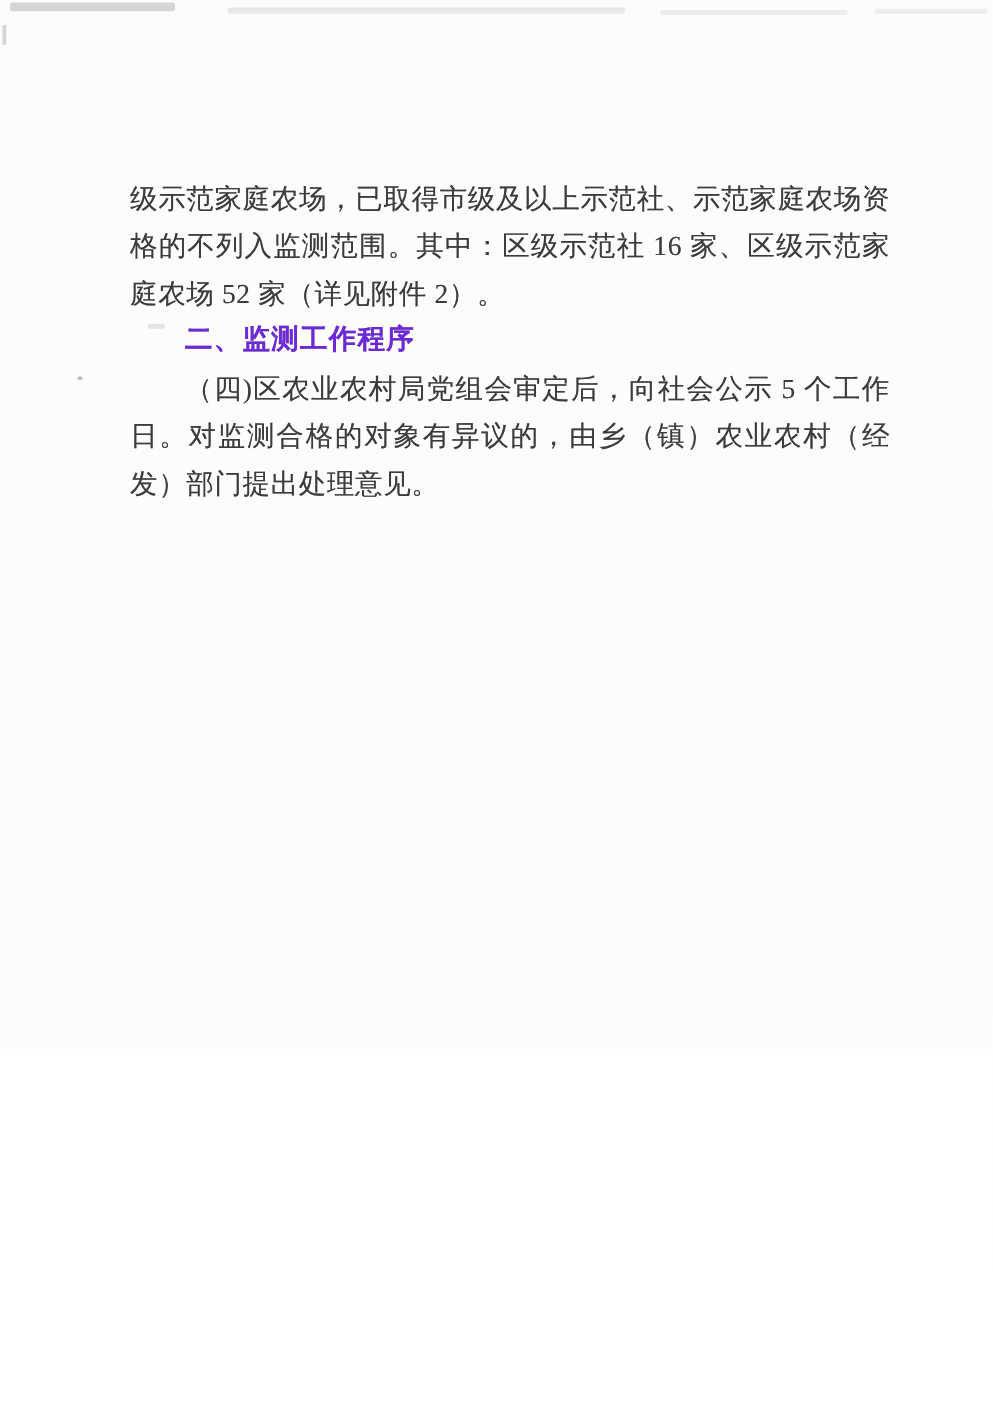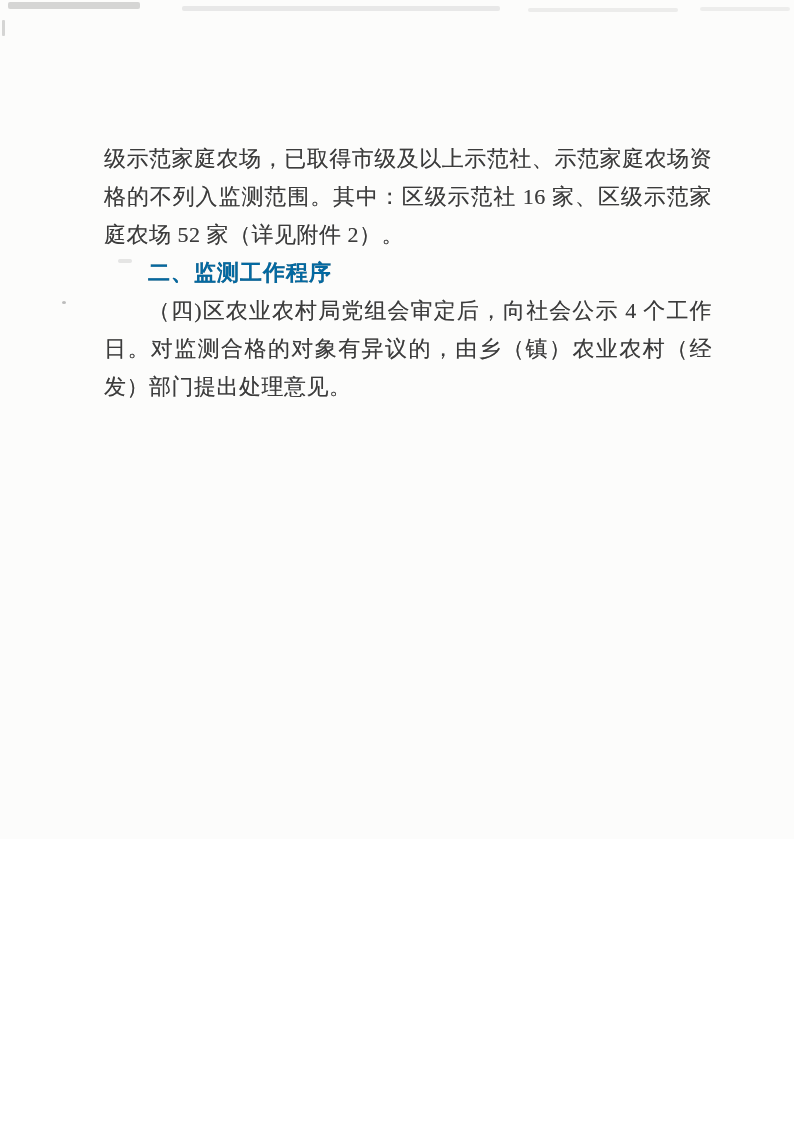--- a/index.html
+++ b/index.html
@@ -28,23 +28,23 @@
     color: #3c3c3c;
     text-align: justify;
     text-align-last: left;
     letter-spacing: 0.5px;
     text-shadow: 0 0 0.4px rgba(60,60,60,0.55);
   }
   .para.indent {
     text-indent: 2em;
   }
   .para.heading {
-    font-family: Liberation Serif, serif;
+    font-family: Liberation Mono, monospace;
     font-weight: 700;
-    color: #0369a1;
+    color: #6d28d9;
     letter-spacing: 1px;
   }
   .page-number {
     position: absolute;
     left: 106px;
     top: 1006px;
     font-size: 17px;
     line-height: 28px;
     color: #474747;
     letter-spacing: 3px;
@@ -73,20 +73,20 @@
   <div class="artifact art-top-2"></div>
   <div class="artifact art-top-3"></div>
   <div class="artifact art-top-4"></div>
   <div class="artifact art-left-tick"></div>
   <div class="artifact speck-1"></div>
   <div class="artifact speck-2"></div>
 
   <div class="content">
     <p class="para">级示范家庭农场，已取得市级及以上示范社、示范家庭农场资格的不列入监测范围。其中：区级示范社 16 家、区级示范家庭农场 52 家（详见附件 2）。</p>
     <p class="para heading indent">二、监测工作程序</p>
-    <p class="para indent">（四)区农业农村局党组会审定后，向社会公示 4 个工作日。对监测合格的对象有异议的，由乡（镇）农业农村（经发）部门提出处理意见。</p>
+    <p class="para indent">（四)区农业农村局党组会审定后，向社会公示 5 个工作日。对监测合格的对象有异议的，由乡（镇）农业农村（经发）部门提出处理意见。</p>
   </div>
 
   <div class="page-number">－ 2 －</div>
 
   <div class="artifact bottom-band"></div>
 
 </div>
 
 </body></html>

